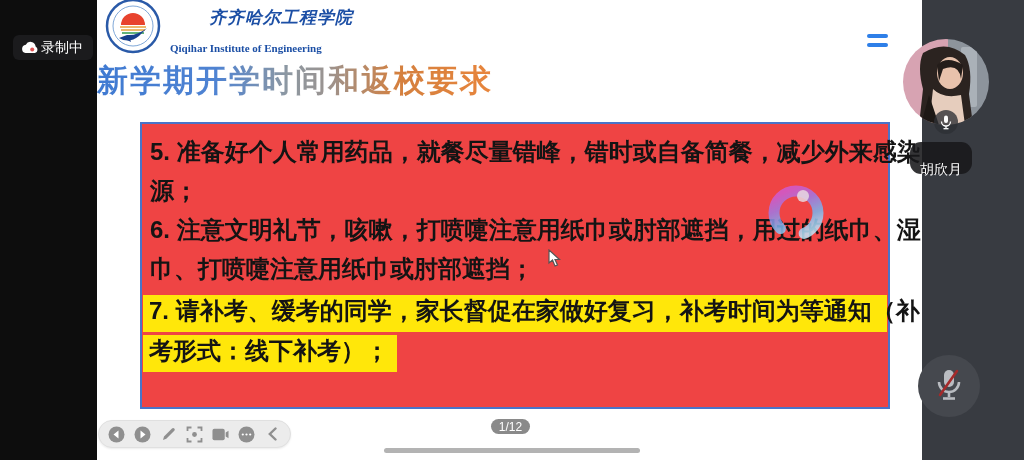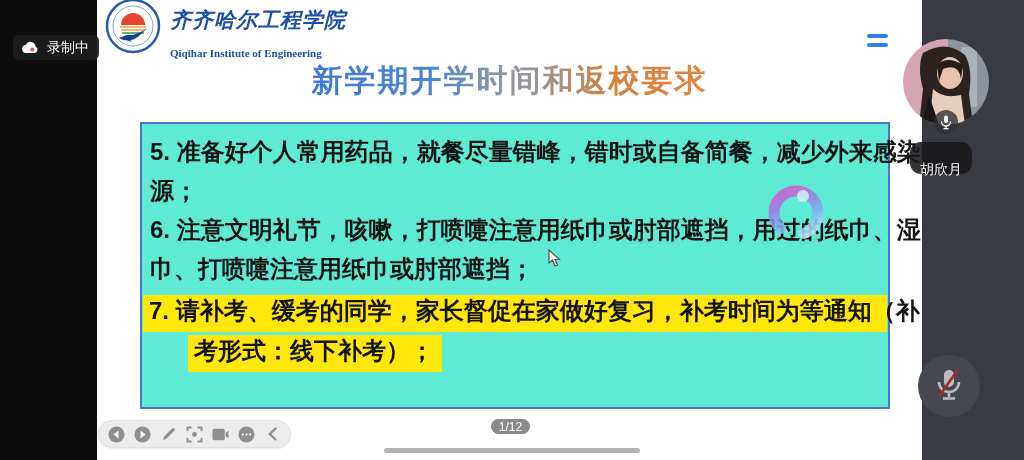--- a/index.html
+++ b/index.html
@@ -5,51 +5,51 @@
   * { margin:0; padding:0; box-sizing:border-box; }
   html,body { width:1024px; height:460px; overflow:hidden; background:#000; }
   body { font-family:"Liberation Sans","DejaVu Sans",sans-serif; }
   .stage { position:relative; width:1024px; height:460px; background:#0d0d0d; overflow:hidden; }
 
   
   .slide { position:absolute; left:97px; top:0; width:825px; height:460px; background:#ffffff; }
 
   
   .rec-badge { position:absolute; left:13px; top:35px; height:25px; padding:0 10px 0 8px;
-    background:rgba(28,28,30,.92); border-radius:6px; display:flex; align-items:center; gap:8px; z-index:30; }
+    background:rgba(28,28,30,.92); border-radius:6px; display:flex; align-items:center; gap:2px; z-index:30; }
   .rec-badge span { color:#fff; font-size:14px; line-height:25px; }
 
   
   .logo-wrap { position:absolute; left:105px; top:-2px; display:flex; gap:9px; z-index:5; }
   .logo-text { padding-top:8px; }
-  .logo-cn { color:#1c4fa5; font-size:21px; font-weight:bold; font-style:italic; letter-spacing:1px;
-    font-family:"Liberation Serif","DejaVu Serif",serif; white-space:nowrap; }
+  .logo-cn { color:#1c4fa5; font-size:17px; font-weight:bold; font-style:italic; letter-spacing:1px;
+    font-family:"Liberation Serif","DejaVu Serif",serif; white-space:nowrap;margin-left:39px; }
   .logo-en { color:#1c4fa5; font-size:11px; font-weight:bold; white-space:nowrap;
     font-family:"Liberation Serif","DejaVu Serif",serif; margin-top:13px; }
 
   
   .menu-icon { position:absolute; left:866px; top:33px; width:24px; height:16px; cursor:pointer; z-index:6; }
   .menu-icon i { position:absolute; left:1px; width:21px; height:4px; background:#2e7fe8; border-radius:2px; display:block; }
   .menu-icon i:nth-child(1){ top:1px; } .menu-icon i:nth-child(2){ top:10px; }
 
   
-  .title-row { position:absolute; left:97px; top:60px; width:825px; text-align:center; z-index:2; }
+  .title-row { position:absolute; left:97px; top:60px; width:825px; text-align:left; z-index:2; }
   .title-row span { font-size:31px; font-weight:bold; letter-spacing:2px; white-space:nowrap;
     background:linear-gradient(90deg,#3f7ad2 0%,#4f83d2 30%,#8d98a2 48%,#9a9390 58%,#d4803f 76%,#e8853c 100%);
     -webkit-background-clip:text; background-clip:text; color:transparent; }
 
   
   .content-box { position:absolute; left:140px; top:122px; width:750px; height:287px;
-    border:2px solid #4a74c9; background:#5eead4; z-index:1; }
+    border:2px solid #4a74c9; background:#ef4444; z-index:1; }
   .line { position:absolute; left:8px; white-space:nowrap; font-size:24px; font-weight:bold;
     color:#141414; line-height:36px; letter-spacing:0; }
   .line.l1 { top:10px; } .line.l2 { top:49px; } .line.l3 { top:88px; } .line.l4 { top:127px; }
   .hl-band { position:absolute; background:#ffe70a; height:37px; display:flex; align-items:flex-start; }
   .hl-band.l5 { left:1px; right:1px; top:171px; padding-left:6px; }
-  .hl-band.l6 { left:1px; top:211px; padding:0 8px 0 6px;margin-left:45px; }
+  .hl-band.l6 { left:1px; top:211px; padding:0 8px 0 6px; }
   .hl-band span { font-size:24px; font-weight:bold; color:#141414; white-space:nowrap; }
 
   
   .watermark { position:absolute; left:763px; top:180px; width:66px; height:66px; z-index:3;
     opacity:.85; filter:blur(.4px); pointer-events:none; }
 
   
   .cursor { position:absolute; left:548px; top:249px; z-index:40; }
 
   

